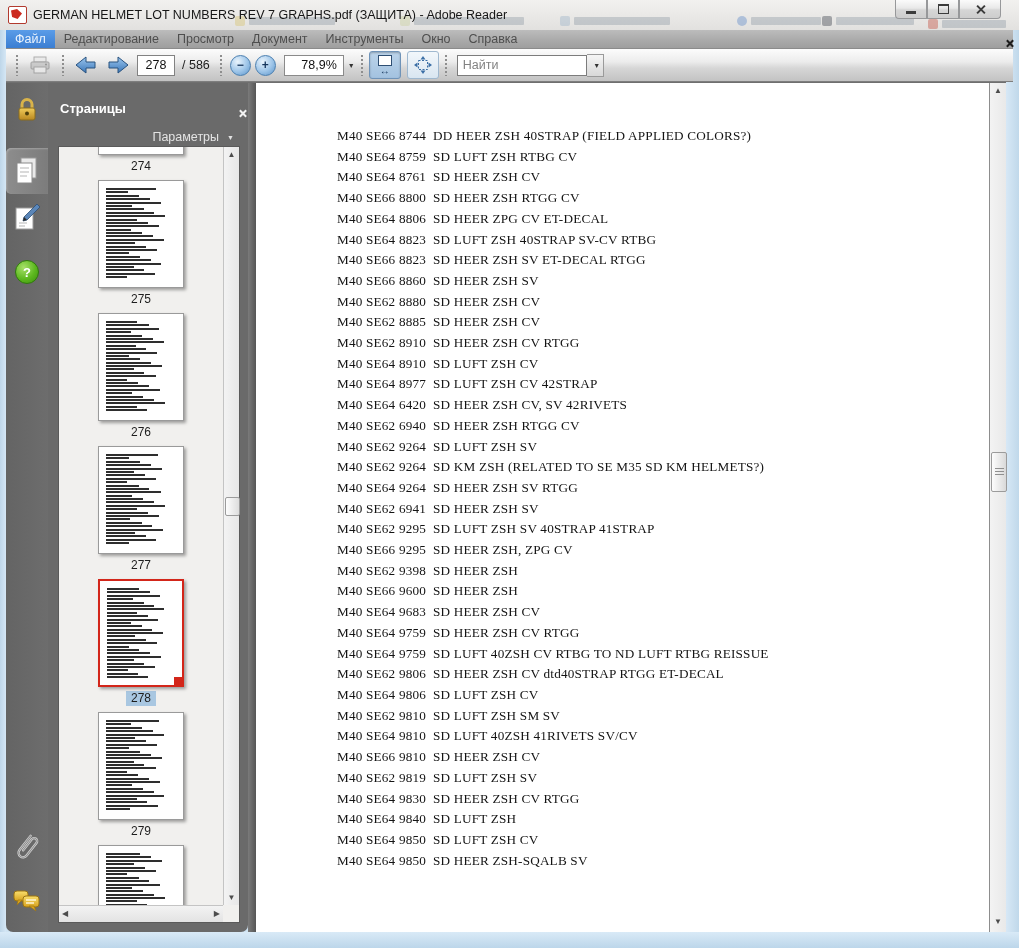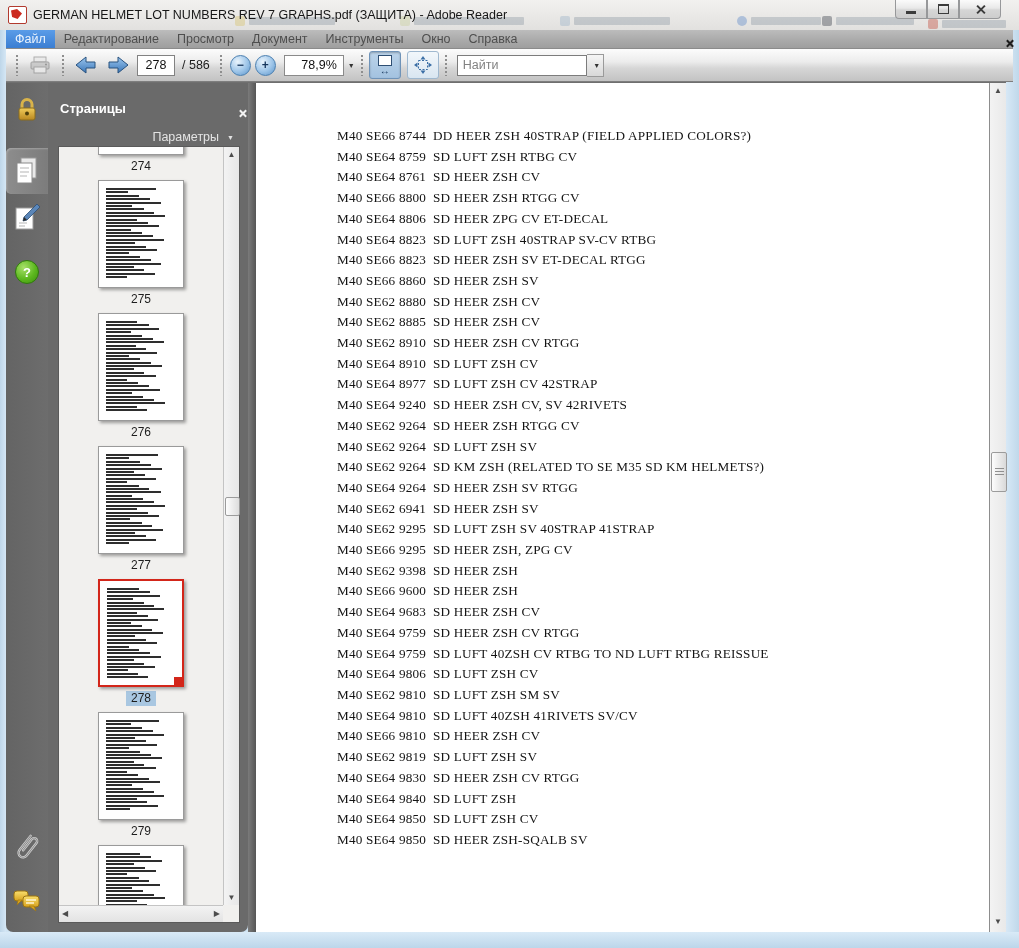--- a/index.html
+++ b/index.html
@@ -587,33 +587,34 @@
         <div class="doc-line">M40 SE66 8800  SD HEER ZSH RTGG CV</div>
         <div class="doc-line">M40 SE64 8806  SD HEER ZPG CV ET-DECAL</div>
         <div class="doc-line">M40 SE64 8823  SD LUFT ZSH 40STRAP SV-CV RTBG</div>
         <div class="doc-line">M40 SE66 8823  SD HEER ZSH SV ET-DECAL RTGG</div>
         <div class="doc-line">M40 SE66 8860  SD HEER ZSH SV</div>
         <div class="doc-line">M40 SE62 8880  SD HEER ZSH CV</div>
         <div class="doc-line">M40 SE62 8885  SD HEER ZSH CV</div>
         <div class="doc-line">M40 SE62 8910  SD HEER ZSH CV RTGG</div>
         <div class="doc-line">M40 SE64 8910  SD LUFT ZSH CV</div>
         <div class="doc-line">M40 SE64 8977  SD LUFT ZSH CV 42STRAP</div>
-        <div class="doc-line">M40 SE64 9240  SD HEER ZSH CV, SV 42RIVETS</div>
-        <div class="doc-line">M40 SE62 9264  SD HEER ZSH RTGG CV</div>
+        <div class="doc-line">M40 SE64 6420  SD HEER ZSH CV, SV 42RIVETS</div>
+        <div class="doc-line">M40 SE62 6940  SD HEER ZSH RTGG CV</div>
         <div class="doc-line">M40 SE62 9264  SD LUFT ZSH SV</div>
         <div class="doc-line"><span>M40 SE62 9264  </span><b>SD KM</b><span> ZSH (RELATED TO SE M35 SD KM HELMETS?)</span></div>
         <div class="doc-line">M40 SE64 9264  SD HEER ZSH SV RTGG</div>
         <div class="doc-line">M40 SE62 6941  SD HEER ZSH SV</div>
         <div class="doc-line">M40 SE62 9295  SD LUFT ZSH SV 40STRAP 41STRAP</div>
         <div class="doc-line">M40 SE66 9295  SD HEER ZSH, ZPG CV</div>
         <div class="doc-line">M40 SE62 9398  SD HEER ZSH</div>
         <div class="doc-line">M40 SE66 9600  SD HEER ZSH</div>
         <div class="doc-line">M40 SE64 9683  SD HEER ZSH CV</div>
         <div class="doc-line">M40 SE64 9759  SD HEER ZSH CV RTGG</div>
         <div class="doc-line">M40 SE64 9759  SD LUFT 40ZSH CV RTBG TO ND LUFT RTBG REISSUE</div>
+        <div class="doc-line">M40 SE62 9806  SD HEER ZSH CV dtd40STRAP RTGG ET-DECAL</div>
         <div class="doc-line">M40 SE64 9806  SD LUFT ZSH CV</div>
         <div class="doc-line">M40 SE62 9810  SD LUFT ZSH SM SV</div>
         <div class="doc-line">M40 SE64 9810  SD LUFT 40ZSH 41RIVETS SV/CV</div>
         <div class="doc-line">M40 SE66 9810  SD HEER ZSH CV</div>
         <div class="doc-line">M40 SE62 9819  SD LUFT ZSH SV</div>
         <div class="doc-line">M40 SE64 9830  SD HEER ZSH CV RTGG</div>
         <div class="doc-line">M40 SE64 9840  SD LUFT ZSH</div>
         <div class="doc-line">M40 SE64 9850  SD LUFT ZSH CV</div>
         <div class="doc-line">M40 SE64 9850  SD HEER ZSH-SQALB SV</div>
       </div>

